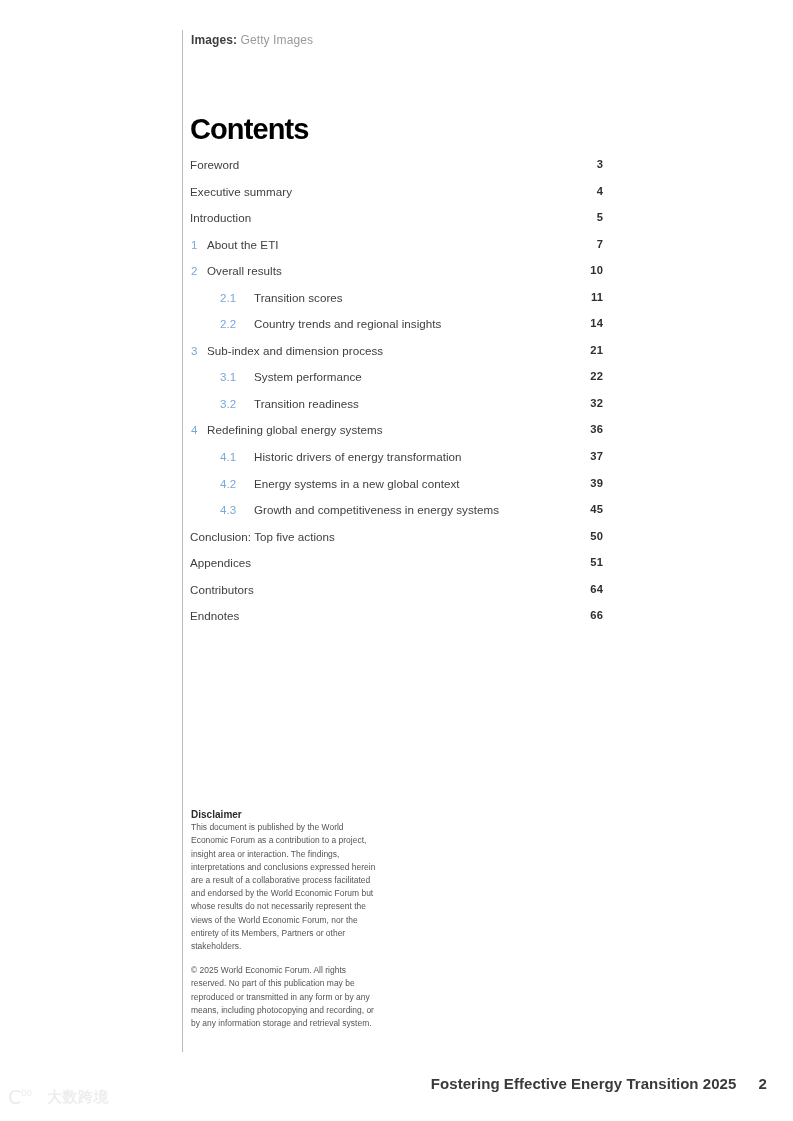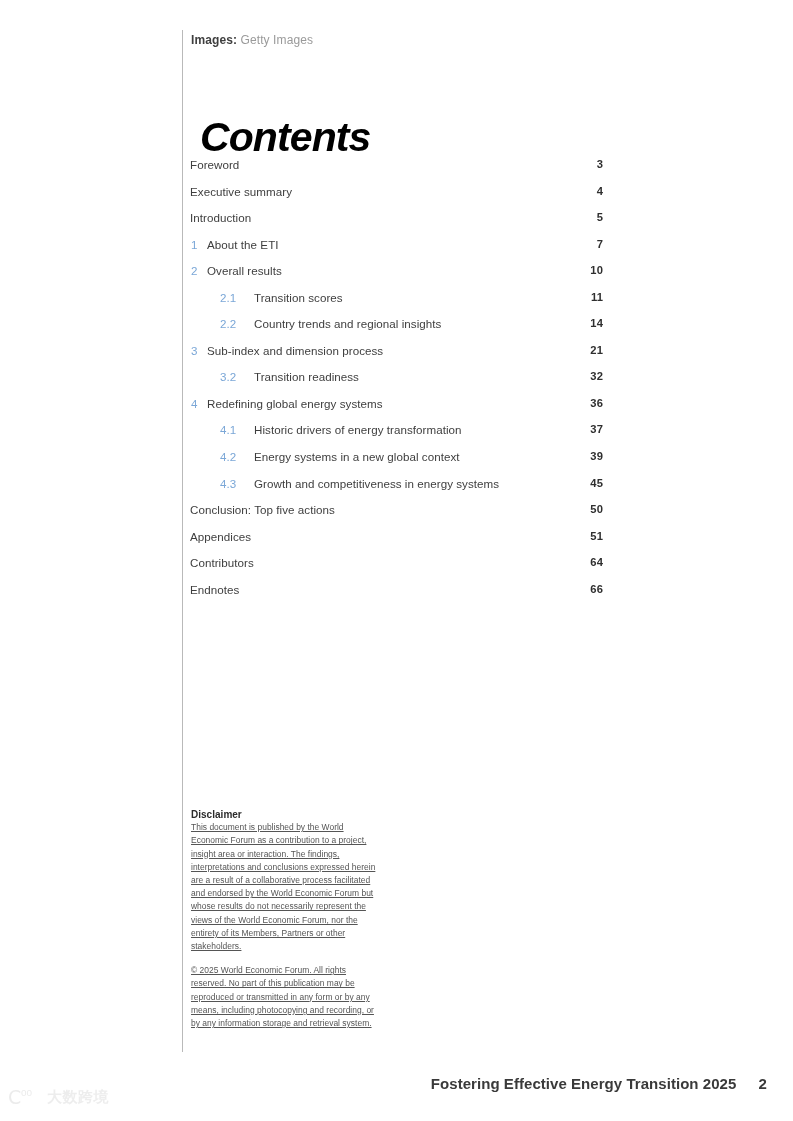--- a/index.html
+++ b/index.html
@@ -44,28 +44,27 @@
     white-space: nowrap;
   }
   .credit .credit-label {
     font-weight: bold;
     color: #3f3f3f;
   }
 
   
   .page-title {
     position: absolute;
-    left: 200px;
+    left: 190px;
     top: 87px;
-    font-size: 41px;
+    font-size: 29px;
     font-weight: bold;
     letter-spacing: -0.9px;
     color: #000000;
     line-height: 46px;
-    font-style: italic;
   }
 
   
   .toc {
     position: absolute;
     left: 190px;
     top: 158px;
     width: 413px;
   }
   .toc-row {
@@ -123,21 +122,20 @@
   }
   .disclaimer h4 {
     margin: 0 0 0 0;
     font-size: 10px;
     line-height: 13.2px;
     font-weight: bold;
     color: #2b2b2b;
   }
   .disclaimer p {
     margin: 0;
-    text-decoration: underline;
   }
   .disclaimer p.copyright {
     margin-top: 11px;
   }
 
   
   .footer {
     position: absolute;
     right: 26px;
     top: 1075px;
@@ -241,20 +239,25 @@
         <span class="num">2.2</span>
         <span class="label">Country trends and regional insights</span>
         <span class="pg">14</span>
       </div>
       <div class="toc-row lvl1">
         <span class="num">3</span>
         <span class="label">Sub-index and dimension process</span>
         <span class="pg">21</span>
       </div>
       <div class="toc-row lvl2">
+        <span class="num">3.1</span>
+        <span class="label">System performance</span>
+        <span class="pg">22</span>
+      </div>
+      <div class="toc-row lvl2">
         <span class="num">3.2</span>
         <span class="label">Transition readiness</span>
         <span class="pg">32</span>
       </div>
       <div class="toc-row lvl1">
         <span class="num">4</span>
         <span class="label">Redefining global energy systems</span>
         <span class="pg">36</span>
       </div>
       <div class="toc-row lvl2">

